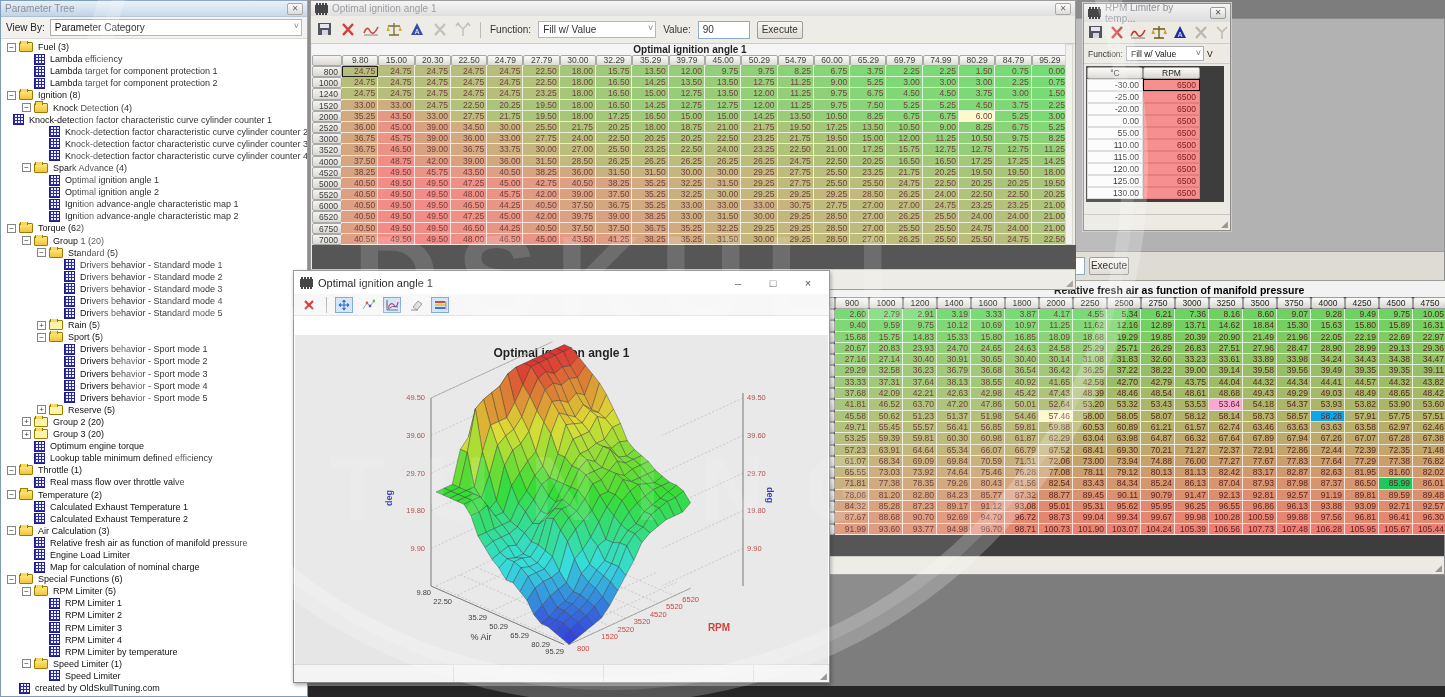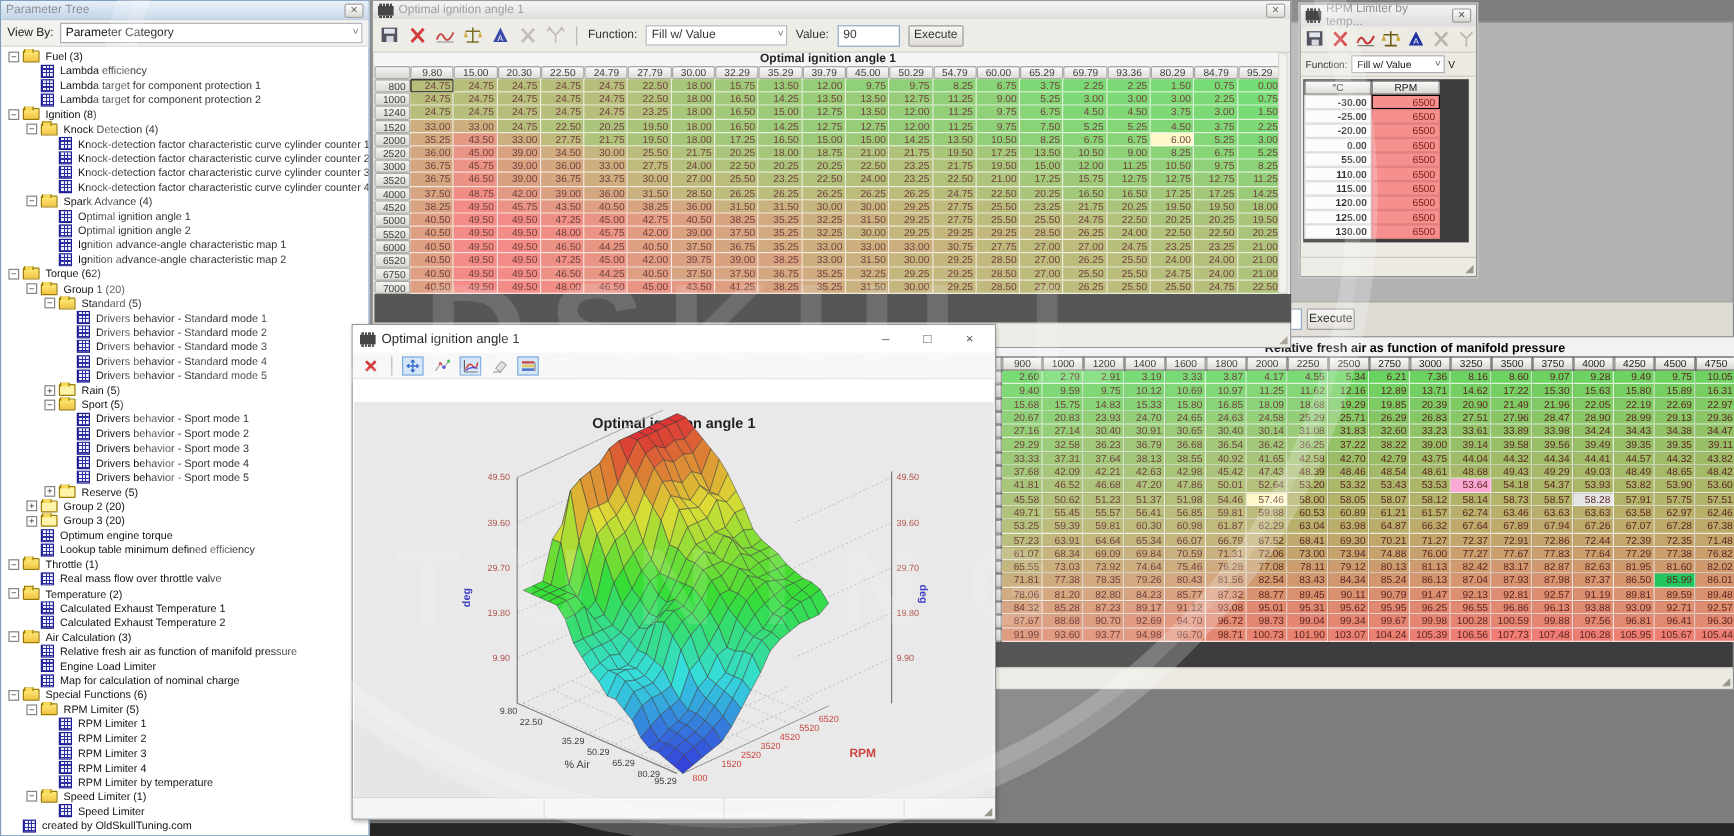--- a/index.html
+++ b/index.html
@@ -105,21 +105,21 @@
     border:1px solid #8e8e8e; box-shadow:0 0 0 1px #c9c9c9; z-index:5; }
   #rpm-titlebar { height:18px; background:linear-gradient(#f4f4f4,#dcdcdc); }
   #rpm-toolbar { height:22px; padding:0 4px; gap:5px; border-bottom:1px solid #cfccc5; }
   #rpm-funcrow { height:20px; display:flex; align-items:center; gap:3px; padding:0 4px;
     border-bottom:1px solid #cfccc5; }
   #rpm-funcrow .lbl { font-size:8.5px; color:#111; flex:none; }
   #rpm-combo { height:15px; font-size:8.5px; width:78px; flex:none; }
   #rpm-dark { position:absolute; left:2px; top:62px; width:138px; height:136px; background:#3d3d3d; }
   #rpm-grid { position:absolute; left:1px; top:1px; }
   .rpm-c { background:#fcfcfc; border:1px solid #d9d9d9; font-size:8.5px; color:#111;
-    text-align:right; padding-right:3px;font-weight:bold; }
+    text-align:right; padding-right:3px; }
   .rpm-v { background:#f5908f; font-size:8.5px; color:#7d1a17; text-align:right; padding-right:3px;
     border:1px solid #e3807f; }
   .rpm-v.sel { outline:1px solid #000; outline-offset:-1px; }
   #rpm-status { position:absolute; left:0; bottom:0; width:100%; height:16px; }
 
   
   #win-plot { left:293px; top:270px; width:537px; height:413px; background:#fff;
     border:1px solid #8a8a8a; box-shadow:1px 2px 4px rgba(0,0,0,.35); z-index:6; }
   #plot-titlebar { height:23px; background:#fff; display:flex; align-items:center; padding:0 6px; gap:5px; }
   #plot-titlebar .ttl { font-size:11px; color:#000; flex:1; }
@@ -184,21 +184,21 @@
       <div class="tree-row" style="padding-left:6px">
         <span class="expbox">−</span>
         <span class="folder-ico "></span>
         <span class="tree-label">Ignition (8)</span>
       </div>
       <div class="tree-row" style="padding-left:21px">
         <span class="expbox">−</span>
         <span class="folder-ico "></span>
         <span class="tree-label">Knock Detection (4)</span>
       </div>
-      <div class="tree-row" style="padding-left:36px">
+      <div class="tree-row" style="">
         <span class="expspacer"></span>
         <span class="grid-ico"></span>
         <span class="tree-label">Knock-detection factor characteristic curve cylinder counter 1</span>
       </div>
       <div class="tree-row" style="padding-left:36px">
         <span class="expspacer"></span>
         <span class="grid-ico"></span>
         <span class="tree-label">Knock-detection factor characteristic curve cylinder counter 2</span>
       </div>
       <div class="tree-row" style="padding-left:36px">
@@ -492,21 +492,21 @@
           <div class="vcell" style="width:34px;height:11.3px;line-height:11.3px;background:rgb(111,210,98)">9.75</div>
           <div class="vcell" style="width:34px;height:11.3px;line-height:11.3px;background:rgb(111,210,99)">10.12</div>
           <div class="vcell" style="width:34px;height:11.3px;line-height:11.3px;background:rgb(112,209,99)">10.69</div>
           <div class="vcell" style="width:34px;height:11.3px;line-height:11.3px;background:rgb(112,209,99)">10.97</div>
           <div class="vcell" style="width:34px;height:11.3px;line-height:11.3px;background:rgb(113,209,99)">11.25</div>
           <div class="vcell" style="width:34px;height:11.3px;line-height:11.3px;background:rgb(113,209,99)">11.62</div>
           <div class="vcell" style="width:34px;height:11.3px;line-height:11.3px;background:rgb(114,208,99)">12.16</div>
           <div class="vcell" style="width:34px;height:11.3px;line-height:11.3px;background:rgb(115,208,99)">12.89</div>
           <div class="vcell" style="width:34px;height:11.3px;line-height:11.3px;background:rgb(116,207,99)">13.71</div>
           <div class="vcell" style="width:34px;height:11.3px;line-height:11.3px;background:rgb(117,207,99)">14.62</div>
-          <div class="vcell" style="width:34px;height:11.3px;line-height:11.3px;background:rgb(118,207,99)">17.22</div>
+          <div class="vcell" style="width:34px;height:11.3px;line-height:11.3px;background:rgb(118,207,99)">18.84</div>
           <div class="vcell" style="width:34px;height:11.3px;line-height:11.3px;background:rgb(118,206,99)">15.30</div>
           <div class="vcell" style="width:34px;height:11.3px;line-height:11.3px;background:rgb(119,206,99)">15.63</div>
           <div class="vcell" style="width:34px;height:11.3px;line-height:11.3px;background:rgb(119,206,99)">15.80</div>
           <div class="vcell" style="width:34px;height:11.3px;line-height:11.3px;background:rgb(119,206,99)">15.89</div>
           <div class="vcell" style="width:34px;height:11.3px;line-height:11.3px;background:rgb(120,206,99)">16.31</div>
         </div>
         <div class="grid-row">
           <div class="rhdr" style="width:26px;height:11.3px"></div>
           <div class="vcell" style="width:34px;height:11.3px;line-height:11.3px;background:rgb(119,206,99)">15.68</div>
           <div class="vcell" style="width:34px;height:11.3px;line-height:11.3px;background:rgb(119,206,99)">15.75</div>
@@ -629,21 +629,21 @@
           <div class="vcell" style="width:34px;height:11.3px;line-height:11.3px;background:rgb(165,185,104)">49.29</div>
           <div class="vcell" style="width:34px;height:11.3px;line-height:11.3px;background:rgb(165,185,104)">49.03</div>
           <div class="vcell" style="width:34px;height:11.3px;line-height:11.3px;background:rgb(164,186,104)">48.49</div>
           <div class="vcell" style="width:34px;height:11.3px;line-height:11.3px;background:rgb(165,185,104)">48.65</div>
           <div class="vcell" style="width:34px;height:11.3px;line-height:11.3px;background:rgb(164,186,104)">48.42</div>
         </div>
         <div class="grid-row">
           <div class="rhdr" style="width:26px;height:11.3px"></div>
           <div class="vcell" style="width:34px;height:11.3px;line-height:11.3px;background:rgb(155,190,103)">41.81</div>
           <div class="vcell" style="width:34px;height:11.3px;line-height:11.3px;background:rgb(162,187,104)">46.52</div>
-          <div class="vcell" style="width:34px;height:11.3px;line-height:11.3px;background:rgb(162,187,104)">46.68</div>
+          <div class="vcell" style="width:34px;height:11.3px;line-height:11.3px;background:rgb(162,187,104)">63.70</div>
           <div class="vcell" style="width:34px;height:11.3px;line-height:11.3px;background:rgb(163,186,104)">47.20</div>
           <div class="vcell" style="width:34px;height:11.3px;line-height:11.3px;background:rgb(163,186,104)">47.86</div>
           <div class="vcell" style="width:34px;height:11.3px;line-height:11.3px;background:rgb(166,185,104)">50.01</div>
           <div class="vcell" style="width:34px;height:11.3px;line-height:11.3px;background:rgb(170,183,105)">52.64</div>
           <div class="vcell" style="width:34px;height:11.3px;line-height:11.3px;background:rgb(171,183,105)">53.20</div>
           <div class="vcell" style="width:34px;height:11.3px;line-height:11.3px;background:rgb(171,183,105)">53.32</div>
           <div class="vcell" style="width:34px;height:11.3px;line-height:11.3px;background:rgb(171,182,105)">53.43</div>
           <div class="vcell" style="width:34px;height:11.3px;line-height:11.3px;background:rgb(171,182,105)">53.53</div>
           <div class="vcell" style="width:34px;height:11.3px;line-height:11.3px;background:#f9a8d4">53.64</div>
           <div class="vcell" style="width:34px;height:11.3px;line-height:11.3px;background:rgb(172,182,105)">54.18</div>
@@ -662,21 +662,21 @@
           <div class="vcell" style="width:34px;height:11.3px;line-height:11.3px;background:rgb(169,183,105)">51.98</div>
           <div class="vcell" style="width:34px;height:11.3px;line-height:11.3px;background:rgb(173,182,105)">54.46</div>
           <div class="vcell" style="width:34px;height:11.3px;line-height:11.3px;background:#fef9c3">57.46</div>
           <div class="vcell" style="width:34px;height:11.3px;line-height:11.3px;background:rgb(178,180,106)">58.00</div>
           <div class="vcell" style="width:34px;height:11.3px;line-height:11.3px;background:rgb(178,180,106)">58.05</div>
           <div class="vcell" style="width:34px;height:11.3px;line-height:11.3px;background:rgb(178,180,106)">58.07</div>
           <div class="vcell" style="width:34px;height:11.3px;line-height:11.3px;background:rgb(178,179,106)">58.12</div>
           <div class="vcell" style="width:34px;height:11.3px;line-height:11.3px;background:rgb(178,179,106)">58.14</div>
           <div class="vcell" style="width:34px;height:11.3px;line-height:11.3px;background:rgb(179,179,106)">58.73</div>
           <div class="vcell" style="width:34px;height:11.3px;line-height:11.3px;background:rgb(178,179,106)">58.57</div>
-          <div class="vcell" style="width:34px;height:11.3px;line-height:11.3px;background:#e5e5e5">58.28</div>
+          <div class="vcell" style="width:34px;height:11.3px;line-height:11.3px;background:#0ea5e9">58.28</div>
           <div class="vcell" style="width:34px;height:11.3px;line-height:11.3px;background:rgb(177,180,106)">57.91</div>
           <div class="vcell" style="width:34px;height:11.3px;line-height:11.3px;background:rgb(177,180,106)">57.75</div>
           <div class="vcell" style="width:34px;height:11.3px;line-height:11.3px;background:rgb(177,180,106)">57.51</div>
         </div>
         <div class="grid-row">
           <div class="rhdr" style="width:26px;height:11.3px"></div>
           <div class="vcell" style="width:34px;height:11.3px;line-height:11.3px;background:rgb(166,185,104)">49.71</div>
           <div class="vcell" style="width:34px;height:11.3px;line-height:11.3px;background:rgb(174,181,105)">55.45</div>
           <div class="vcell" style="width:34px;height:11.3px;line-height:11.3px;background:rgb(174,181,105)">55.57</div>
           <div class="vcell" style="width:34px;height:11.3px;line-height:11.3px;background:rgb(175,181,105)">56.41</div>
@@ -948,21 +948,21 @@
         <div class="hcell" style="width:36.3px;height:11px;line-height:9px">30.00</div>
         <div class="hcell" style="width:36.3px;height:11px;line-height:9px">32.29</div>
         <div class="hcell" style="width:36.3px;height:11px;line-height:9px">35.29</div>
         <div class="hcell" style="width:36.3px;height:11px;line-height:9px">39.79</div>
         <div class="hcell" style="width:36.3px;height:11px;line-height:9px">45.00</div>
         <div class="hcell" style="width:36.3px;height:11px;line-height:9px">50.29</div>
         <div class="hcell" style="width:36.3px;height:11px;line-height:9px">54.79</div>
         <div class="hcell" style="width:36.3px;height:11px;line-height:9px">60.00</div>
         <div class="hcell" style="width:36.3px;height:11px;line-height:9px">65.29</div>
         <div class="hcell" style="width:36.3px;height:11px;line-height:9px">69.79</div>
-        <div class="hcell" style="width:36.3px;height:11px;line-height:9px">93.36</div>
+        <div class="hcell" style="width:36.3px;height:11px;line-height:9px">74.99</div>
         <div class="hcell" style="width:36.3px;height:11px;line-height:9px">80.29</div>
         <div class="hcell" style="width:36.3px;height:11px;line-height:9px">84.79</div>
         <div class="hcell" style="width:36.3px;height:11px;line-height:9px">95.29</div>
       </div>
       <div class="grid-row">
         <div class="rhdr" style="width:30px;height:11.2px;line-height:11.2px">800</div>
         <div class="vcell sel" style="width:36.3px;height:11.2px;line-height:11.2px;background:rgb(173,181,105)">24.75</div>
         <div class="vcell" style="width:36.3px;height:11.2px;line-height:11.2px;background:rgb(173,181,105)">24.75</div>
         <div class="vcell" style="width:36.3px;height:11.2px;line-height:11.2px;background:rgb(173,181,105)">24.75</div>
         <div class="vcell" style="width:36.3px;height:11.2px;line-height:11.2px;background:rgb(173,181,105)">24.75</div>

